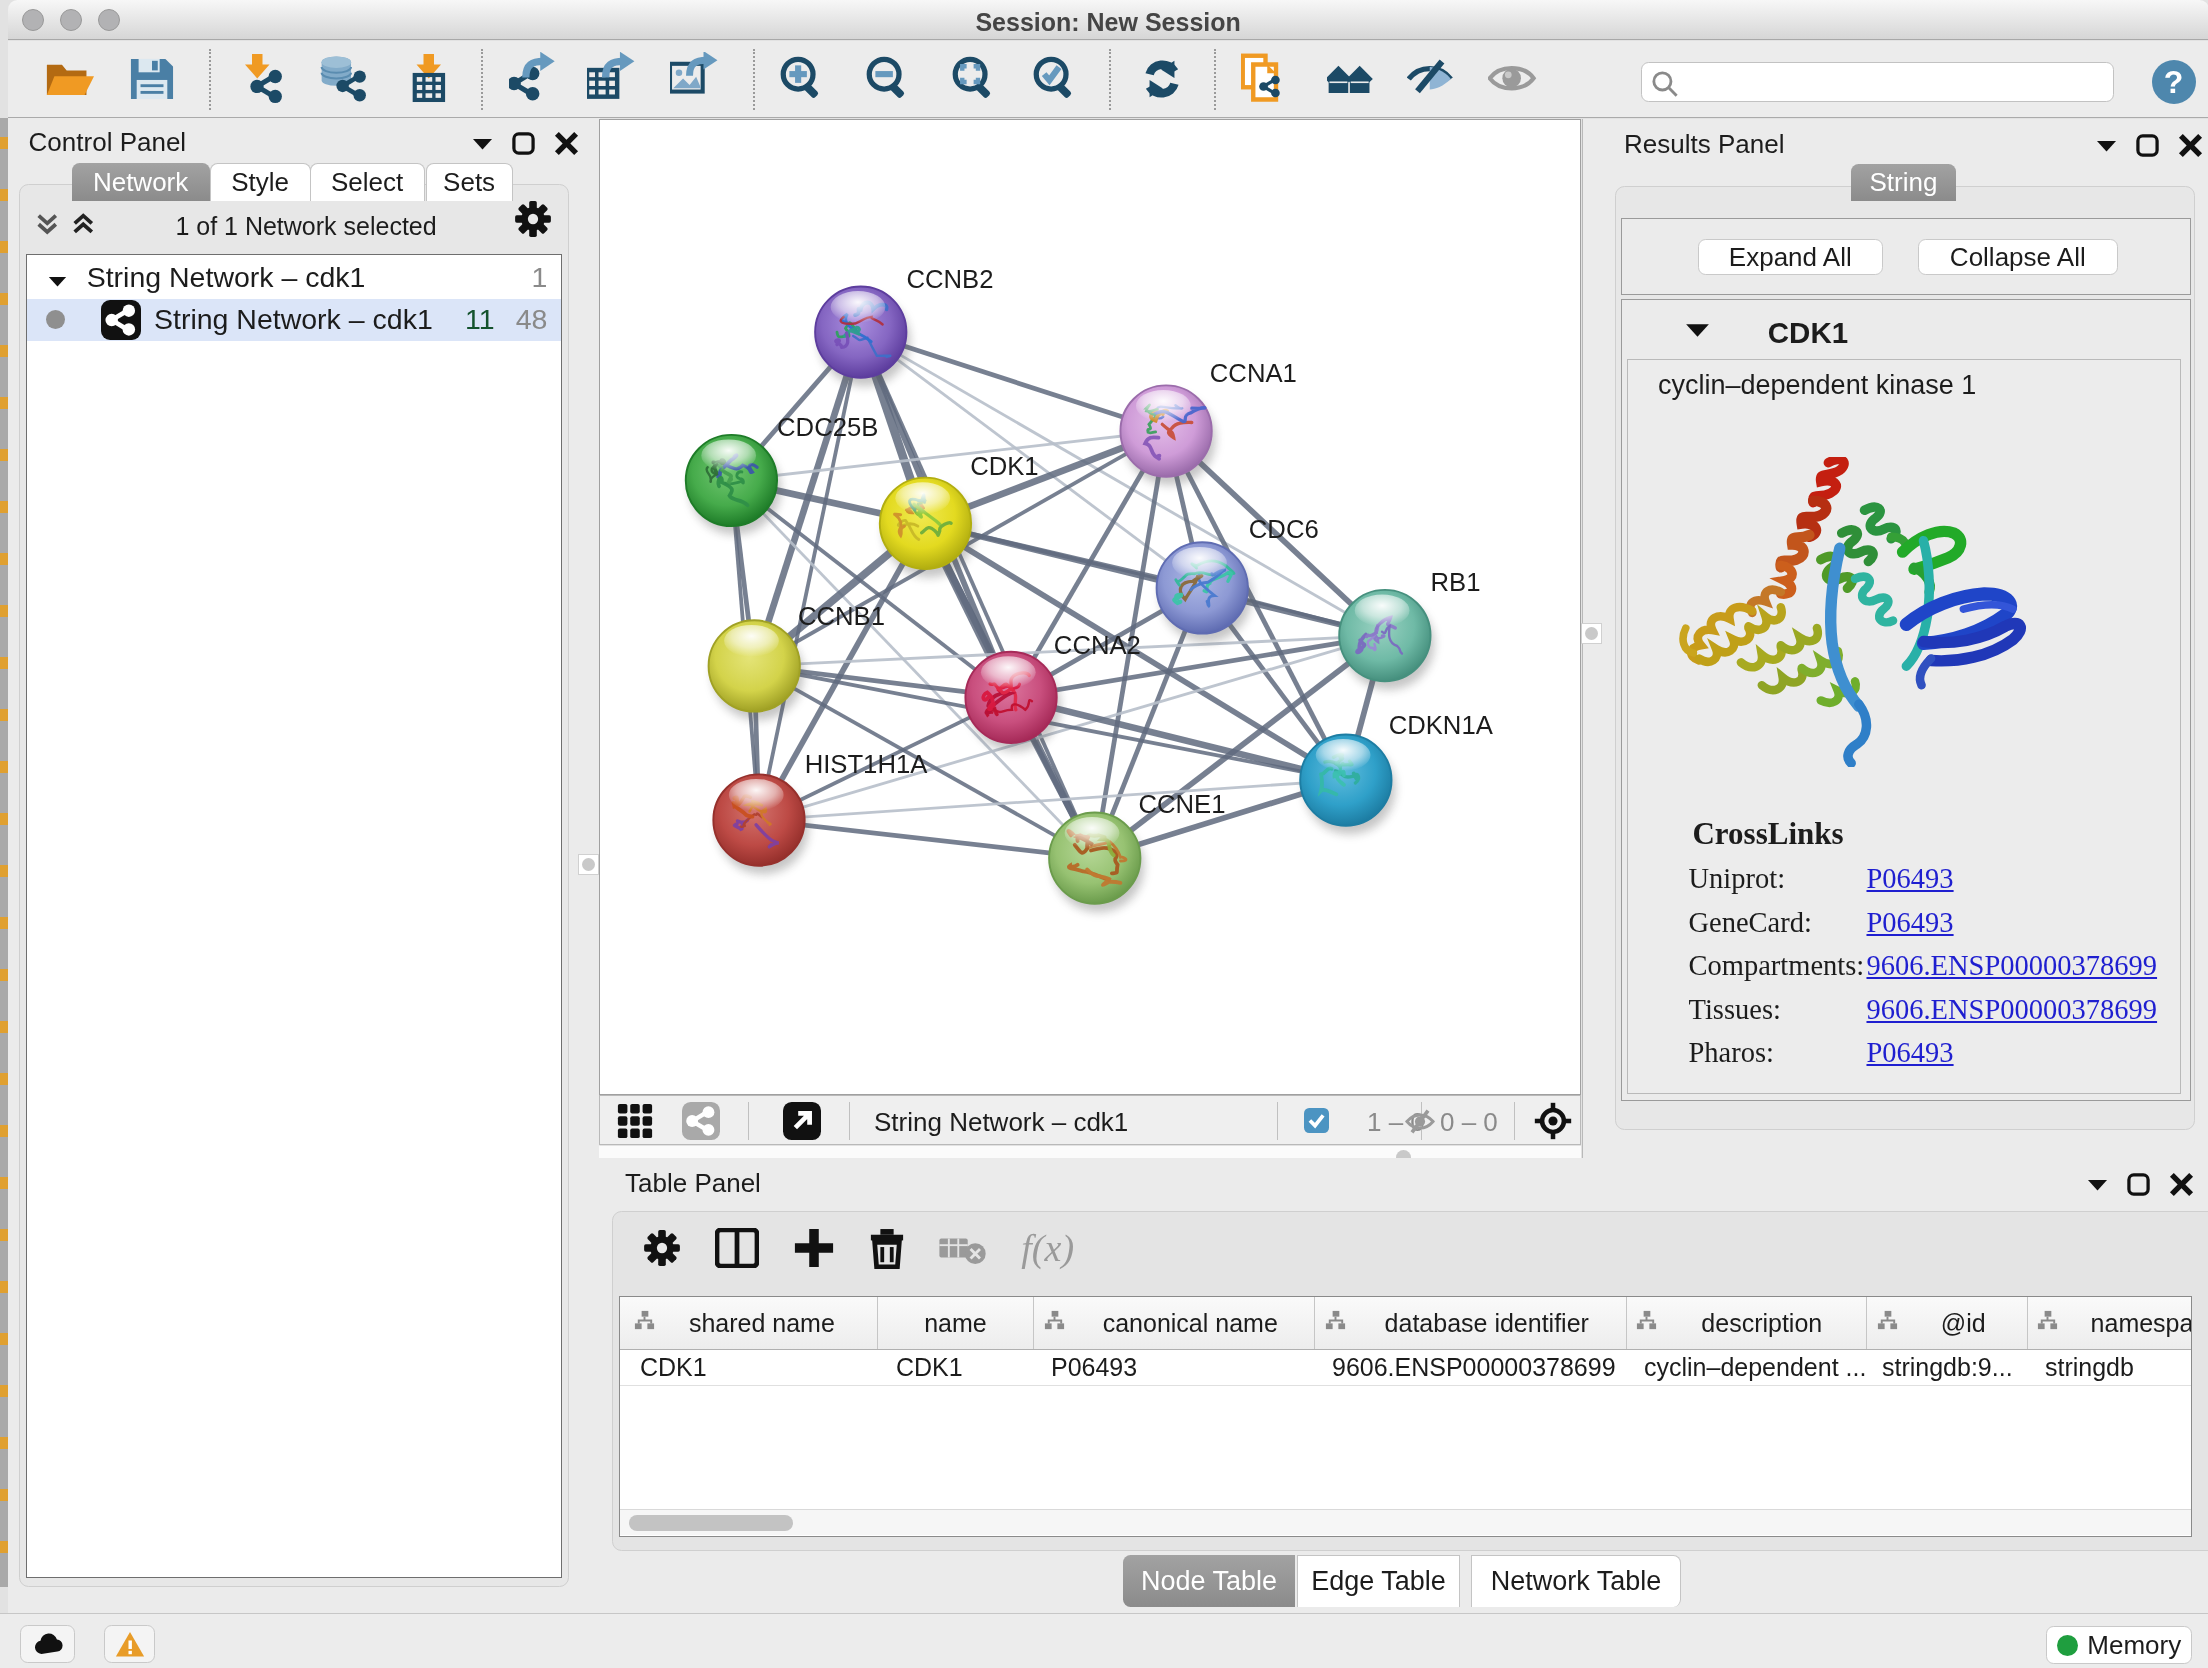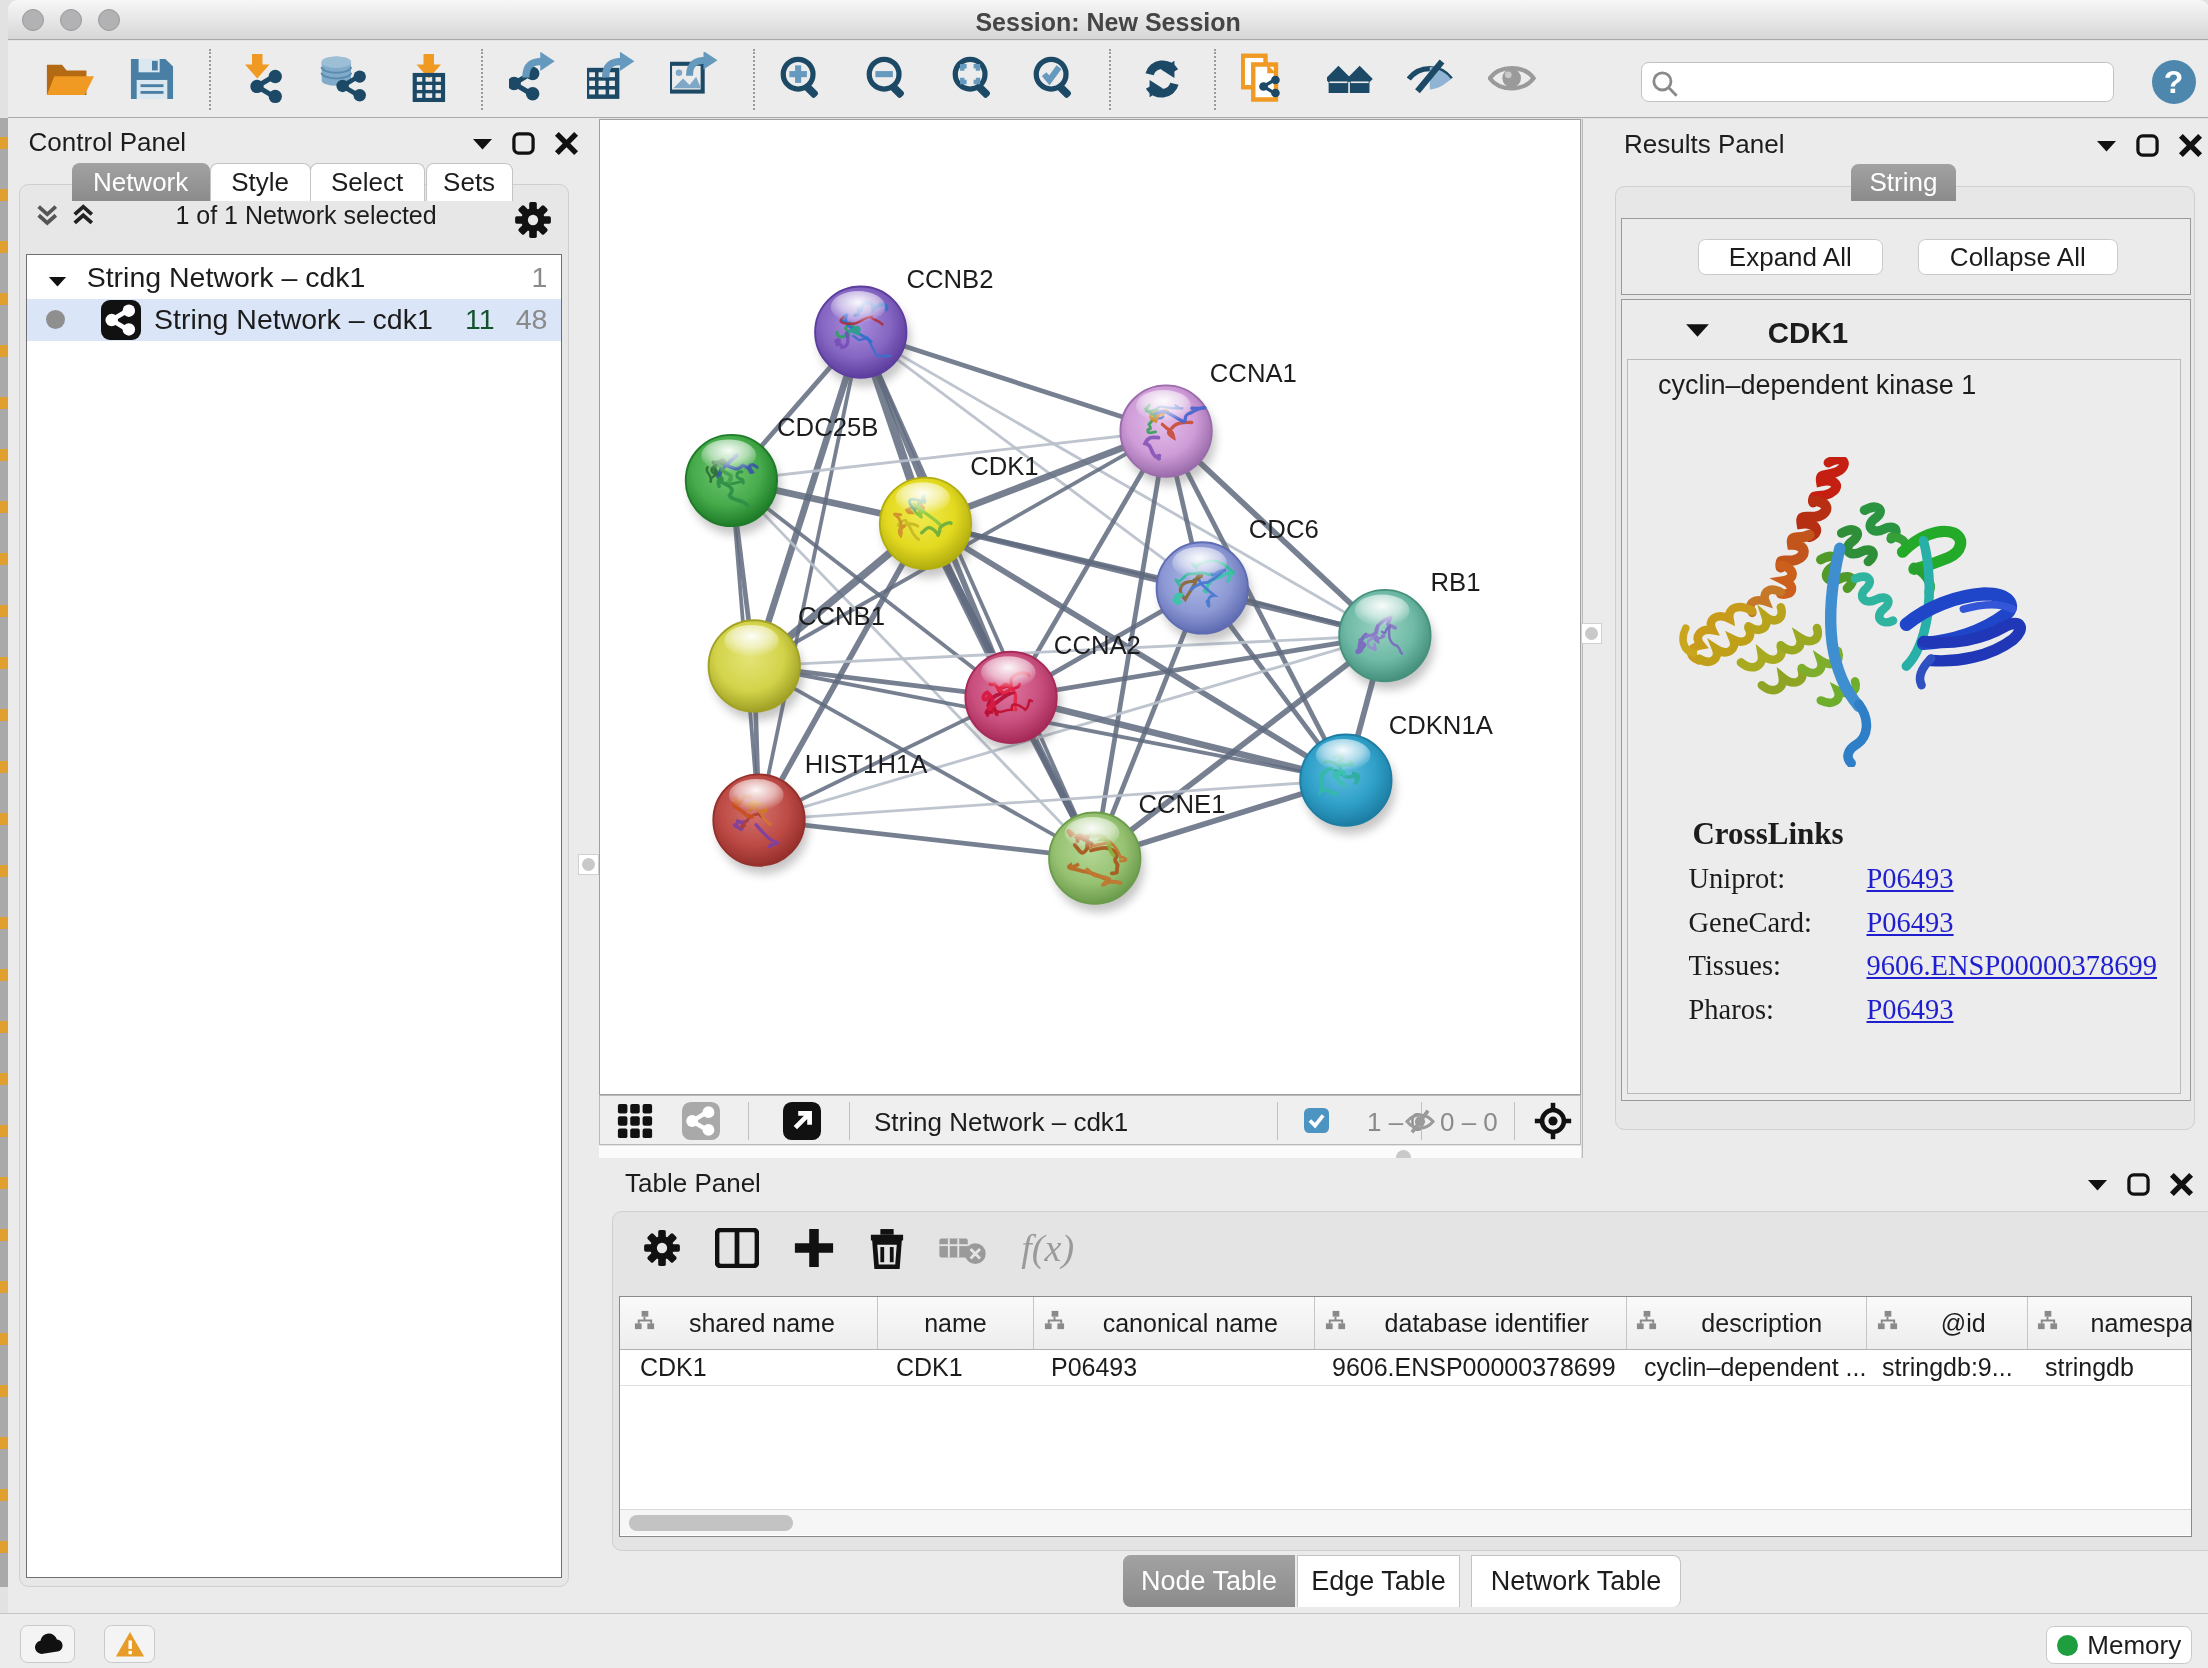--- a/index.html
+++ b/index.html
@@ -259,21 +259,21 @@
       </svg>
     </div>
 
   <div class="tab sel" style="left:64px; top:45px; width:138px; height:38px;">Network</div>
   <div class="tab" style="left:202px; top:45px; width:101px; height:38px;">Style</div>
   <div class="tab" style="left:302px; top:45px; width:115px; height:38px;">Select</div>
   <div class="tab" style="left:418px; top:45px; width:87px; height:38px;">Sets</div>
 
   <div class="roundbox" style="left:11.4px; top:66px; width:550px; height:1403px; background:#e7e7e7;">
 
-    <div class="abs" style="left:5.7px; top:16px; width:536px; height:40px; display:flex; align-items:flex-start;">
+    <div class="abs" style="left:5.7px; top:16px; width:536px; height:40px; display:flex; align-items:flex-end;">
       <span style="margin-left:7.6px"><svg width="28.5" height="28.5" viewBox="0 0 30 30">
             <g fill="none" stroke="#555" stroke-width="4">
               <path d="M6,6 L15,14 L24,6"></path>
               <path d="M6,15 L15,23 L24,15"></path>
             </g>
           </svg></span>
       <span style="margin-left:7.6px"><svg width="28.5" height="28.5" viewBox="0 0 30 30">
             <g fill="none" stroke="#222" stroke-width="4">
               <path d="M6,14 L15,6 L24,14"></path>
               <path d="M6,23 L15,15 L24,23"></path>
@@ -711,20 +711,24 @@
           <tbody>
                 <tr>
                   <td style="padding:5.7px 0; width:178px;">Uniprot:</td>
                   <td><a class="lnk" href="#">P06493</a></td>
                 </tr>
           <tr>
                   <td style="padding:5.7px 0;">GeneCard:</td>
                   <td><a class="lnk" href="#">P06493</a></td>
                 </tr>
           <tr>
+                  <td style="padding:5.7px 0;">Compartments:</td>
+                  <td><a class="lnk" href="#">9606.ENSP00000378699</a></td>
+                </tr>
+          <tr>
                   <td style="padding:5.7px 0;">Tissues:</td>
                   <td><a class="lnk" href="#">9606.ENSP00000378699</a></td>
                 </tr>
           <tr>
                   <td style="padding:5.7px 0;">Pharos:</td>
                   <td><a class="lnk" href="#">P06493</a></td>
                 </tr>
           </tbody>
             </table>
         </div>

